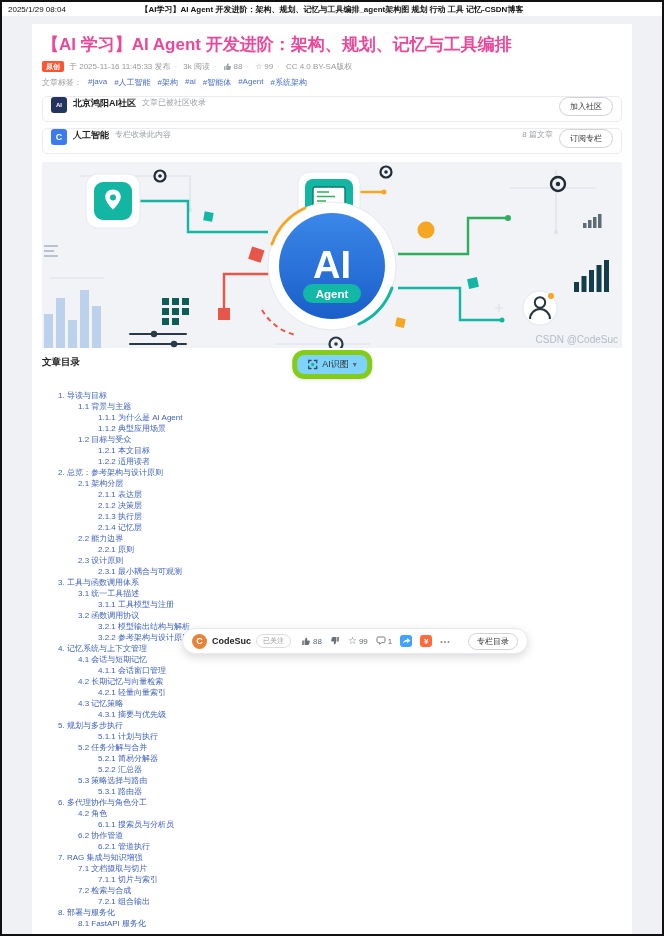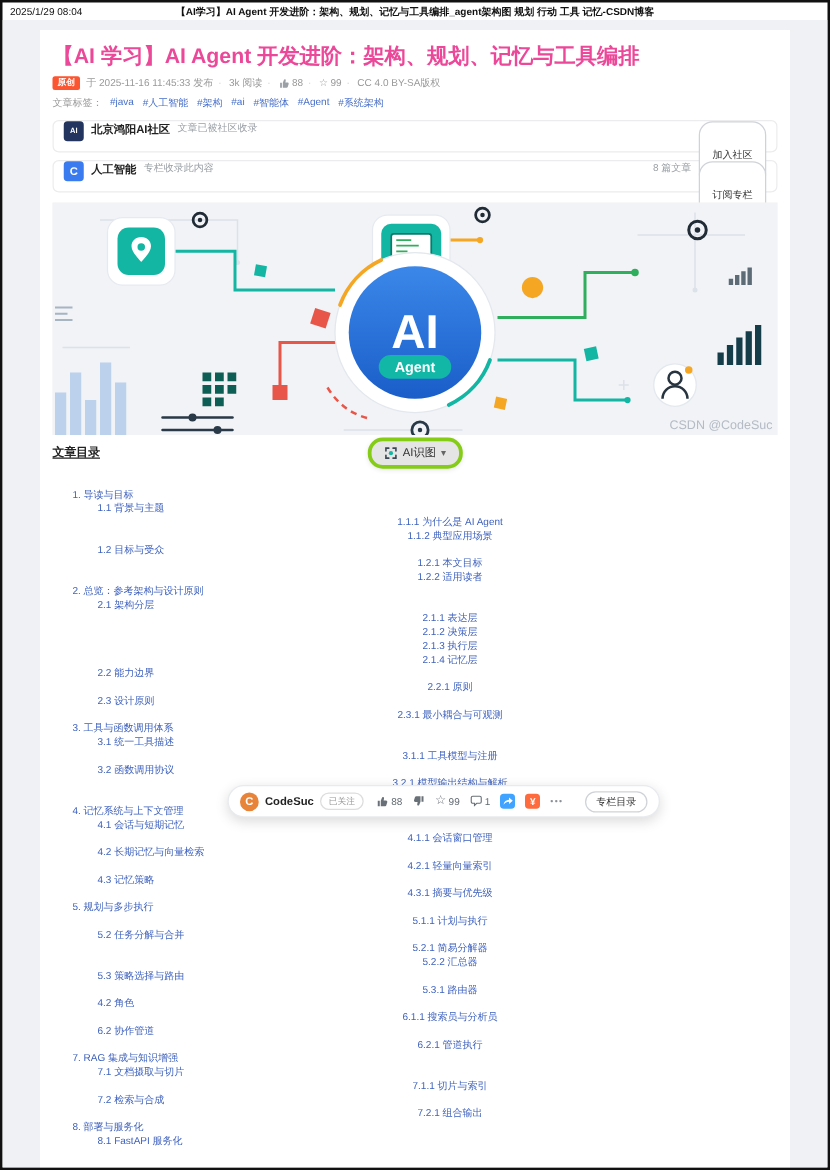--- a/index.html
+++ b/index.html
@@ -22,36 +22,36 @@
   .tag-list { display:inline-flex; gap:7px; }
   .tag { color:#476fc9; text-decoration:none; cursor:pointer; }
   .banner { margin-top:8px; height:26px; border:1px solid #ececee; border-radius:5px; display:flex; align-items:flex-start; gap:6px; padding:0 8px; }
   .banner + .banner { margin-top:6px; }
   .sq { width:16px; height:16px; border-radius:3px; color:#fff; font-weight:bold; display:flex; align-items:center; justify-content:center; flex:0 0 auto; }
   .sq.navy { background:#23355f; font-size:6px; }
   .sq.blue { background:#3a7bf0; font-size:9px; }
   .b-name { font-size:9px; font-weight:bold; color:#222; text-decoration:none; cursor:pointer; white-space:nowrap; }
   .b-desc { font-size:8px; color:#9aa0a6; white-space:nowrap; }
   .b-count { margin-left:auto; font-size:8px; color:#9aa0a6; white-space:nowrap; }
-  .pill { border:1px solid #cfd3d8; background:#fff; border-radius:11px; font-size:8px; color:#333; padding:20px 10px; cursor:pointer; white-space:nowrap; }
+  .pill { border:1px solid #cfd3d8; background:#fff; border-radius:11px; font-size:8px; color:#333; padding:3px 10px; cursor:pointer; white-space:nowrap; }
   .banner .pill:last-child { margin-left:auto; }
   .banner .b-count + .pill { margin-left:0; }
   .hero { margin-top:8px; height:186px; background:#f1f3f6; position:relative; overflow:hidden; }
   .hero svg { display:block; width:100%; height:100%; }
   .below-hero { position:relative; margin-top:4px; height:18px; }
   .ai-btn { position:absolute; left:50%; transform:translateX(-50%); top:-2px; display:flex; align-items:center; gap:4px;
-            background:#e5e5e5; border:3px solid #84cc16; border-radius:12px; padding:3px 10px; font-size:9px; color:#333;
+            background:#7dd3fc; border:5px solid #84cc16; border-radius:12px; padding:3px 10px; font-size:9px; color:#333;
             box-shadow:0 1px 4px rgba(0,0,0,.10); cursor:pointer; }
   .ai-btn .chev { color:#666; font-size:8px; }
-  .toc-title { position:absolute; left:0; bottom:1px; font-size:9.5px; font-weight:bold; color:#222;text-decoration:underline; }
+  .toc-title { position:absolute; left:0; bottom:1px; font-size:9.5px; font-weight:bold; color:#222; }
   .toc { list-style:none; margin-top:20px; }
   .toc-item { font-size:8px; line-height:11px; color:#3f62bd; cursor:pointer; white-space:nowrap; }
   .lvl-1 { padding-left:16px; }
   .lvl-2 { padding-left:36px; }
-  .lvl-3 { padding-left:56px;text-align:center; }
+  .lvl-3 { padding-left:56px; }
   .float-bar { position:absolute; top:604px; left:150px; width:346px; height:26px; background:#fff;
                border:1px solid #e8eaed; border-radius:14px; box-shadow:0 3px 10px rgba(0,0,0,.15);
                display:flex; align-items:center; gap:5px; padding:0 9px; z-index:5; }
   .avatar { width:15px; height:15px; border-radius:50%; background:#e8833a; color:#fff; font-size:9px; font-weight:bold;
             display:flex; align-items:center; justify-content:center; cursor:pointer; flex:0 0 auto; }
   .author { font-size:9px; font-weight:bold; color:#222; text-decoration:none; cursor:pointer; white-space:nowrap; }
   .followed { font-size:7px; color:#999; border:1px solid #ddd; border-radius:9px; padding:1px 6px; background:#fff; cursor:pointer; white-space:nowrap; }
   .tb-group { display:flex; align-items:center; gap:8px; margin-left:5px; flex:1; }
   .tb { display:flex; align-items:center; gap:2px; border:none; background:none; color:#606972; font-size:8px; cursor:pointer; padding:0; }
   .star-glyph { font-size:10px; line-height:10px; color:#697077; }
@@ -289,20 +289,21 @@
           <li class="toc-item lvl-3">4.2.1 轻量向量索引</li>
           <li class="toc-item lvl-2">4.3 记忆策略</li>
           <li class="toc-item lvl-3">4.3.1 摘要与优先级</li>
           <li class="toc-item lvl-1">5. 规划与多步执行</li>
           <li class="toc-item lvl-3">5.1.1 计划与执行</li>
           <li class="toc-item lvl-2">5.2 任务分解与合并</li>
           <li class="toc-item lvl-3">5.2.1 简易分解器</li>
           <li class="toc-item lvl-3">5.2.2 汇总器</li>
           <li class="toc-item lvl-2">5.3 策略选择与路由</li>
           <li class="toc-item lvl-3">5.3.1 路由器</li>
+          <li class="toc-item lvl-1">6. 多代理协作与角色分工</li>
           <li class="toc-item lvl-2">4.2 角色</li>
           <li class="toc-item lvl-3">6.1.1 搜索员与分析员</li>
           <li class="toc-item lvl-2">6.2 协作管道</li>
           <li class="toc-item lvl-3">6.2.1 管道执行</li>
           <li class="toc-item lvl-1">7. RAG 集成与知识增强</li>
           <li class="toc-item lvl-2">7.1 文档摄取与切片</li>
           <li class="toc-item lvl-3">7.1.1 切片与索引</li>
           <li class="toc-item lvl-2">7.2 检索与合成</li>
           <li class="toc-item lvl-3">7.2.1 组合输出</li>
           <li class="toc-item lvl-1">8. 部署与服务化</li>

